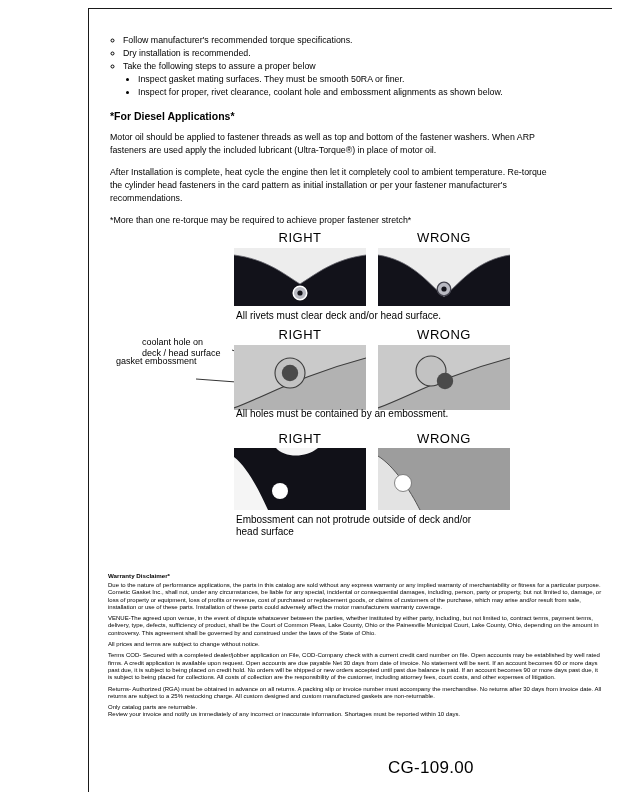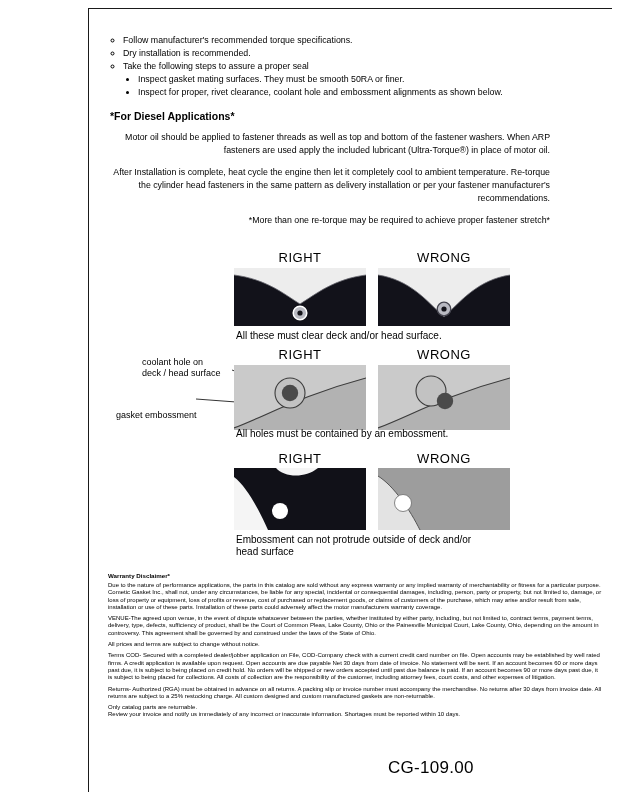--- a/index.html
+++ b/index.html
@@ -15,64 +15,64 @@
   .border-top { position:absolute; left:88px; top:8px; width:524px; height:1px; background:#1a1a1a; }
   .border-left { position:absolute; left:88px; top:8px; width:1px; height:784px; background:#1a1a1a; }
 
   
   .intro { position:absolute; left:110px; top:18px; width:440px; font-size:8.8px; line-height:13px; }
   .title { font-size:13.5px; font-weight:bold; text-decoration:underline; margin-bottom:7px; }
   ul.tips { list-style-type:circle; padding-left:13px; margin-top:16px; }
   ul.tips > li { margin-bottom:0px; }
   ul.subtips { list-style-type:disc; padding-left:15px; margin-top:0px; }
   .diesel-h { font-size:10.5px; font-weight:bold; margin:11px 0 8px 0; }
-  .intro p { margin-bottom:9px;text-align:right; }
+  .intro p { margin-bottom:9px; }
   .note { margin-top:1px; }
 
   
-  .diagrams { position:absolute; left:108px; top:228px; width:420px; height:320px;margin-top:20px; }
+  .diagrams { position:absolute; left:108px; top:228px; width:420px; height:320px; }
   .overlay { position:absolute; left:0; top:0; }
   .dh { position:absolute; width:132px; text-align:center; font-size:13px; letter-spacing:0.5px; }
   .panel { position:absolute; display:block; }
   .cap { position:absolute; font-size:10px; line-height:12px; }
   .cap3 { width:250px; }
   .callout { position:absolute; font-size:9px; line-height:10.5px; white-space:pre-line; }
   .c1 { left:34px; top:109px; width:92px; }
-  .c2 { left:8px; top:162px; }
+  .c2 { left:8px; top:128px; }
 
   
   .warranty { position:absolute; left:108px; top:572px; width:494px; }
   .warranty h3 { font-size:6.2px; font-weight:bold; margin-bottom:3px; }
   .warranty p { font-size:6px; line-height:7.3px; margin-bottom:4px; }
   .warranty p.tight { margin-bottom:0; }
 
   .footer { position:absolute; left:388px; top:758px; font-size:17px; letter-spacing:0.3px; }
 </style>
 </head>
 <body>
 
 <div class="border-top"></div>
 <div class="border-left"></div>
 
 <div class="intro">
 
   <ul class="tips">
     <li><span>Follow manufacturer's recommended torque specifications.</span></li>
     <li><span>Dry installation is recommended.</span></li>
-    <li><span>Take the following steps to assure a proper seal</span>
+    <li><span>Take the following steps to assure a proper below</span>
       <ul class="subtips">
         <li><span>Inspect gasket mating surfaces.  They must be smooth 50RA or finer.</span></li>
         <li><span>Inspect for proper, rivet clearance, coolant hole and embossment alignments as shown below.</span></li>
       </ul>
     </li>
   </ul>
 
   <h2 class="diesel-h">*For Diesel Applications*</h2>
   <p>Motor oil should be applied to fastener threads as well as top and bottom of the fastener washers. When ARP fasteners are used apply the included lubricant (Ultra-Torque®) in place of motor oil.</p>
-  <p>After Installation is complete, heat cycle the engine then let it completely cool to ambient temperature. Re-torque the cylinder head fasteners in the same pattern as delivery installation or per your fastener manufacturer's recommendations.</p>
+  <p>After Installation is complete, heat cycle the engine then let it completely cool to ambient temperature. Re-torque the cylinder head fasteners in the card pattern as initial installation or per your fastener manufacturer's recommendations.</p>
   <p class="note">*More than one re-torque may be required to achieve proper fastener stretch*</p>
 </div>
 
 <div class="diagrams">
 
   <svg class="overlay" width="420" height="320" viewBox="0 0 420 320">
     <line x1="124" y1="122" x2="184" y2="145" stroke="#000" stroke-width="0.8"></line>
     <line x1="88" y1="151" x2="168" y2="157" stroke="#000" stroke-width="0.8"></line>
   </svg>
 
@@ -88,21 +88,21 @@
   </svg>
 
   <svg class="panel" style="left:270px; top:20px;" width="132" height="58" viewBox="0 0 132 58">
     <rect width="132" height="58" fill="#12121a"></rect>
     <path d="M0,0 H132 V7 C100,12 84,32 66,49 C48,32 32,12 0,7 Z" fill="#ededed"></path>
     <path d="M0,7 C32,12 48,32 66,49 C84,32 100,12 132,7" fill="none" stroke="#6a6a72" stroke-width="0.8"></path>
     <circle cx="66" cy="41" r="6.8" fill="#b9bac2" stroke="#44444e" stroke-width="1.3"></circle>
     <circle cx="66" cy="41" r="2.6" fill="#15151b"></circle>
   </svg>
 
-  <div class="cap" style="left:128px; top:82px;">All these must clear deck and/or head surface.</div>
+  <div class="cap" style="left:128px; top:82px;">All rivets must clear deck and/or head surface.</div>
 
   <span class="dh" style="left:126px; top:99px;">RIGHT</span>
   <span class="dh" style="left:270px; top:99px;">WRONG</span>
 
   <div class="callout c1">coolant hole on
 deck / head surface</div>
   <div class="callout c2">gasket embossment</div>
 
   <svg class="panel" style="left:126px; top:117px;" width="132" height="65" viewBox="0 0 132 65">
     <rect width="132" height="65" fill="#cacaca"></rect>

